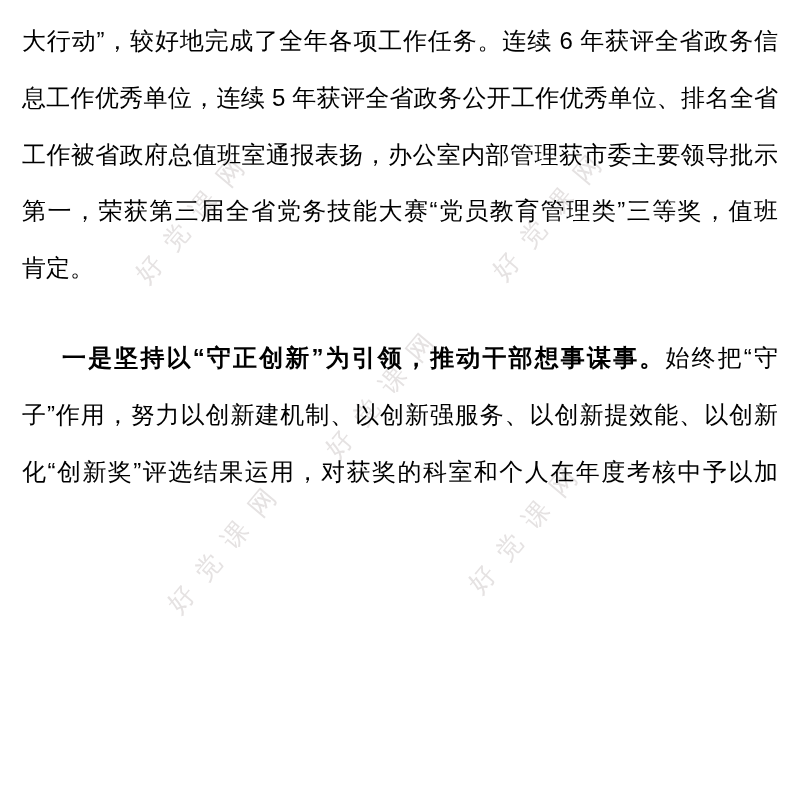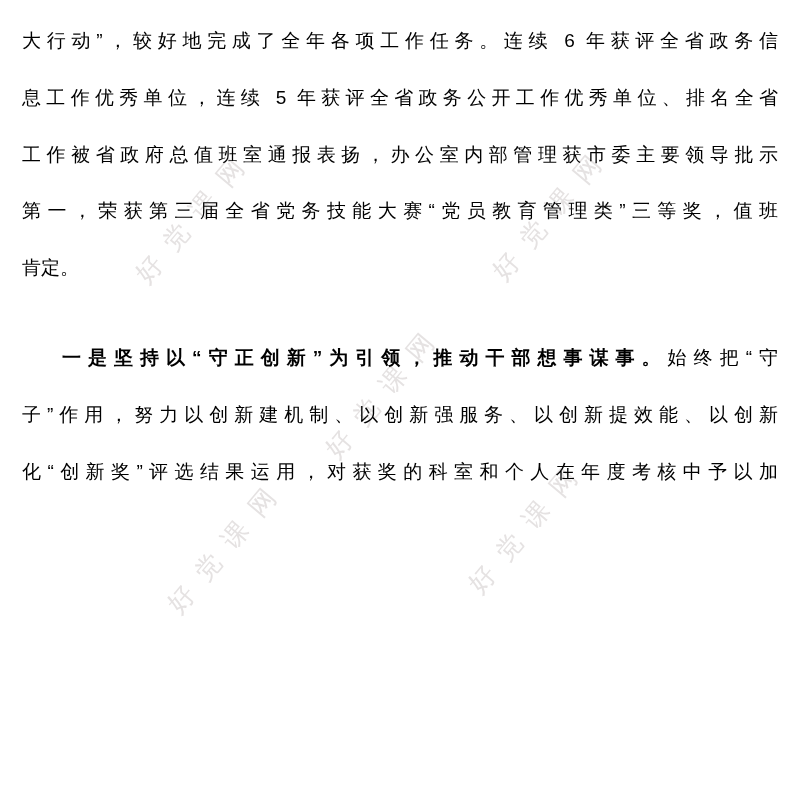--- a/index.html
+++ b/index.html
@@ -26,21 +26,21 @@
     letter-spacing: 16px;
     white-space: nowrap;
     transform: translate(-50%, -50%) rotate(-50deg);
     user-select: none;
   }
   .content {
     position: absolute;
     inset: 0;
     padding: 13px 22px 0 22px;
     color: #000000;
-    font-size: 19px;
+    font-size: 24px;
     line-height: 56.8px;
   }
   .para { margin: 0; }
   .para + .para { margin-top: 33px; }
   .line {
     text-align: justify;
     white-space: normal;
   }
   .line.just {
     text-align: justify;

